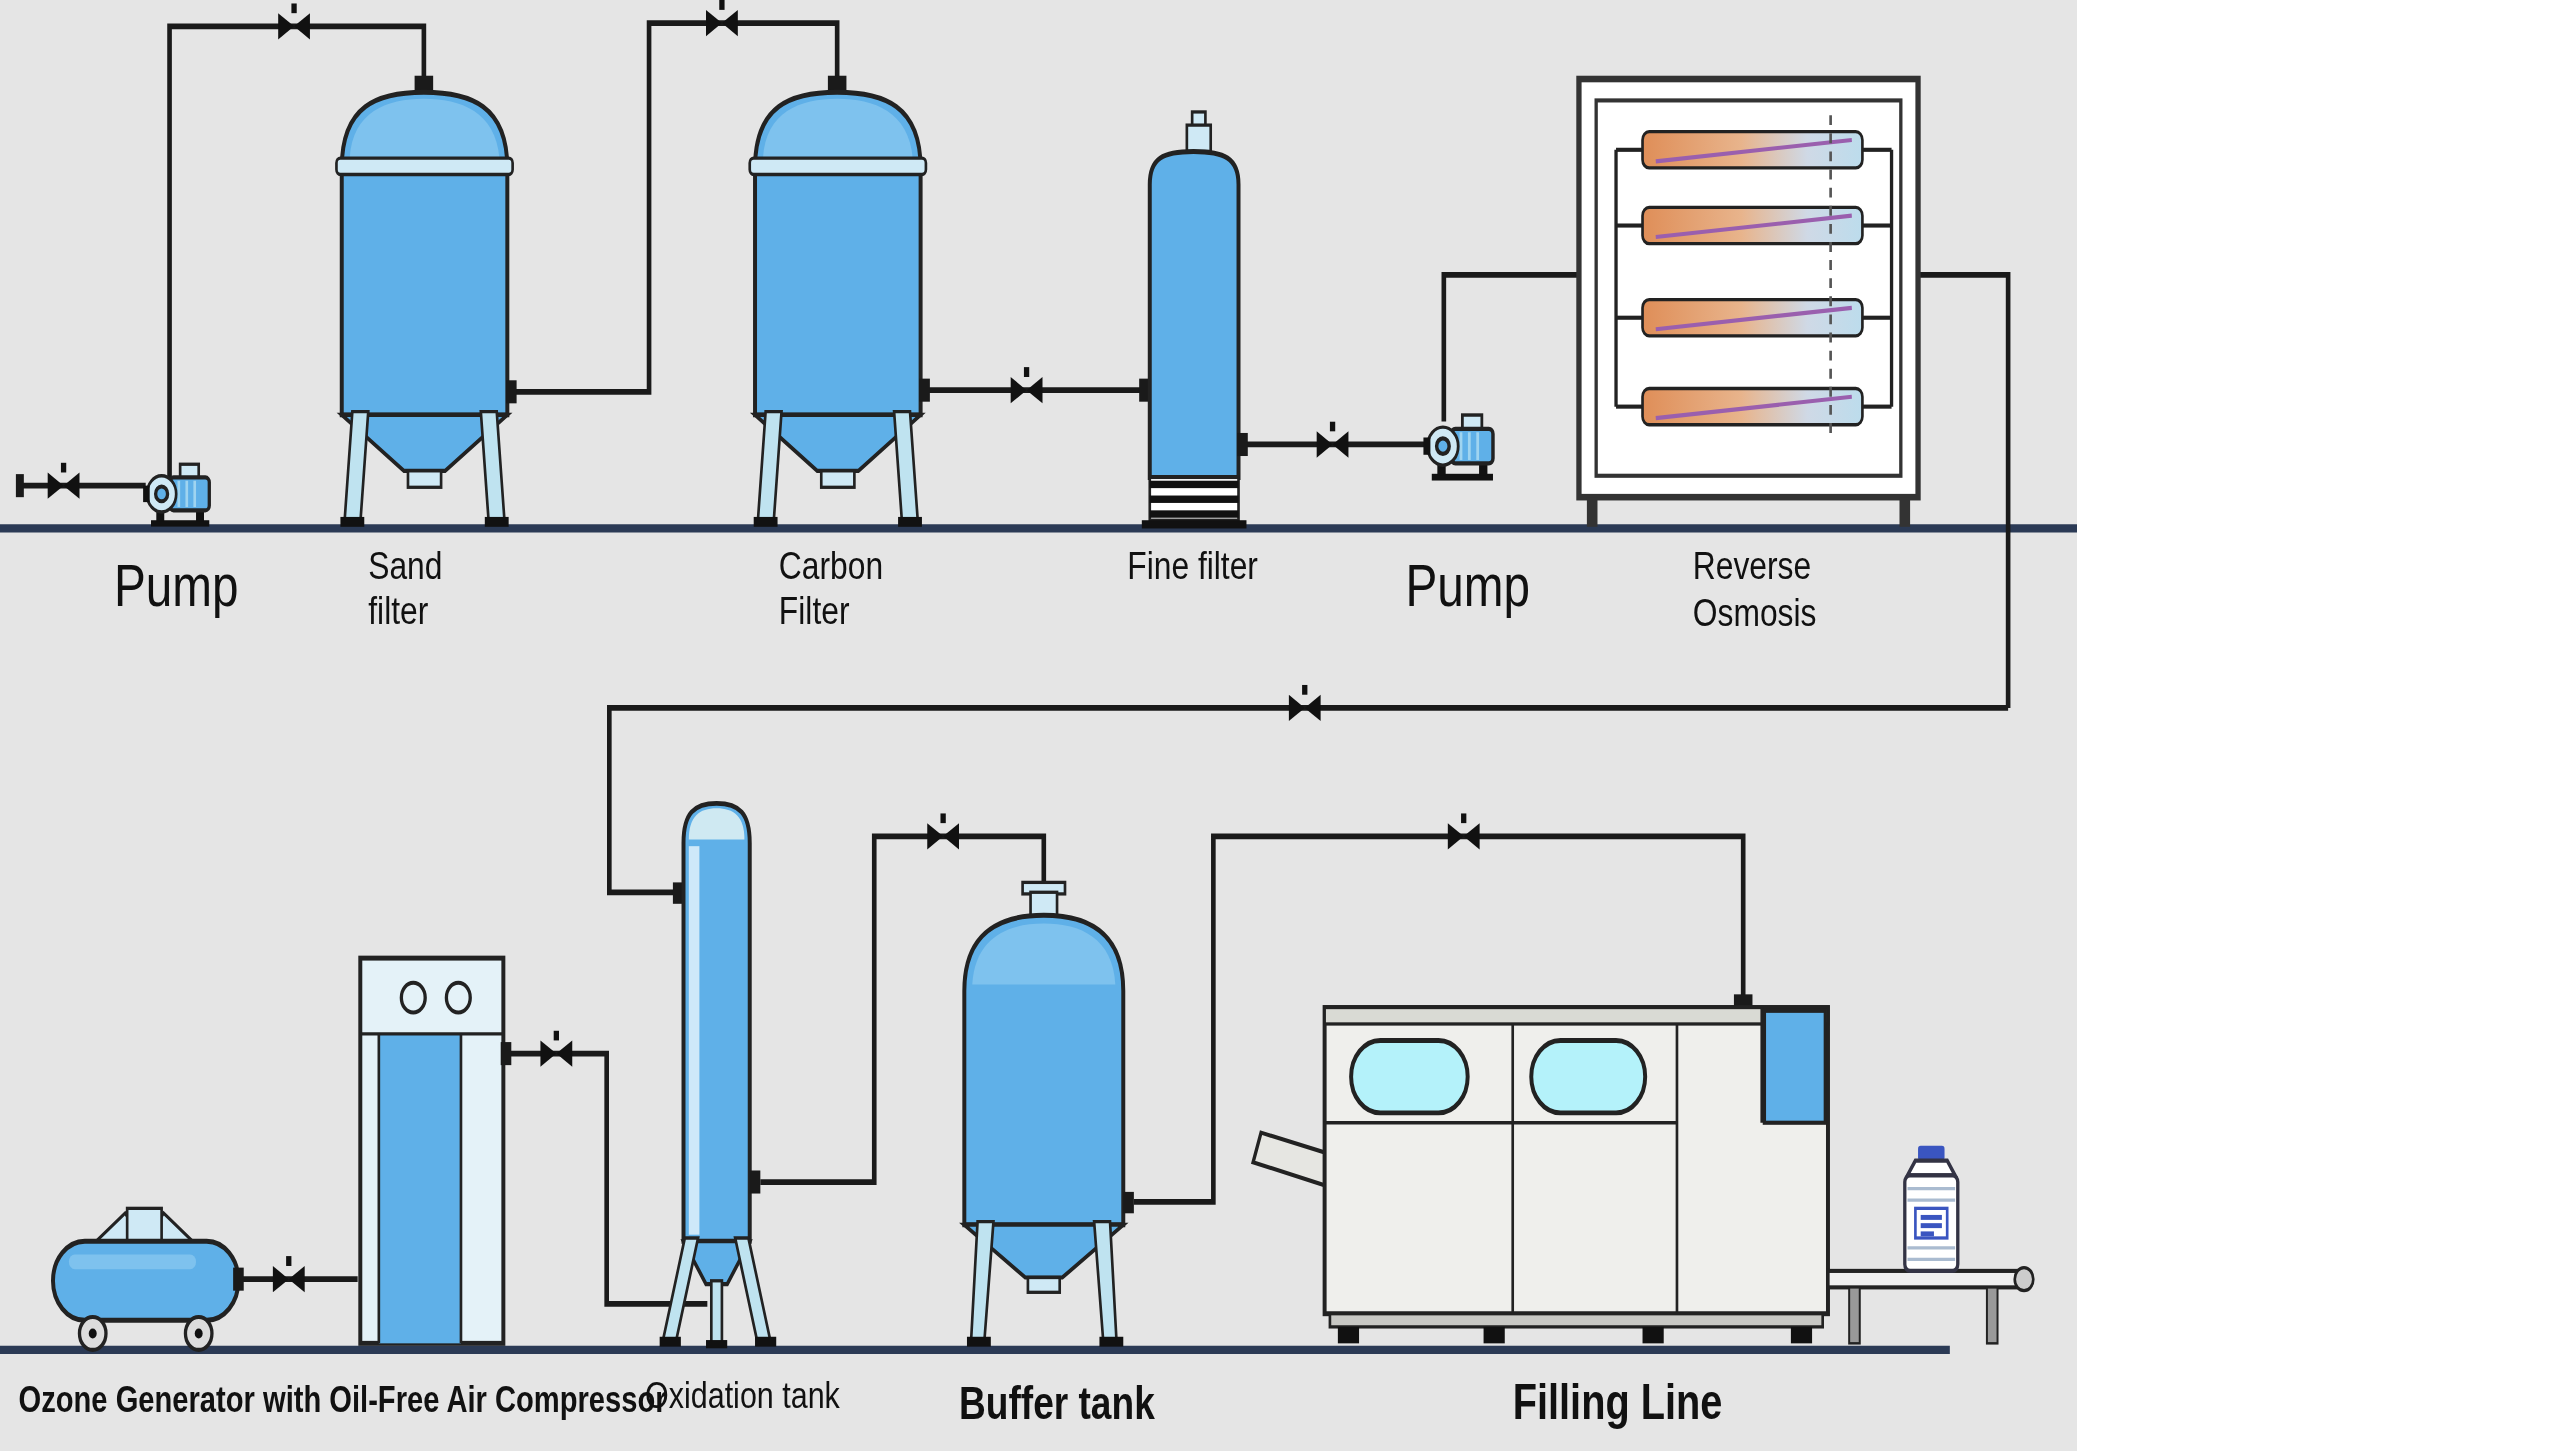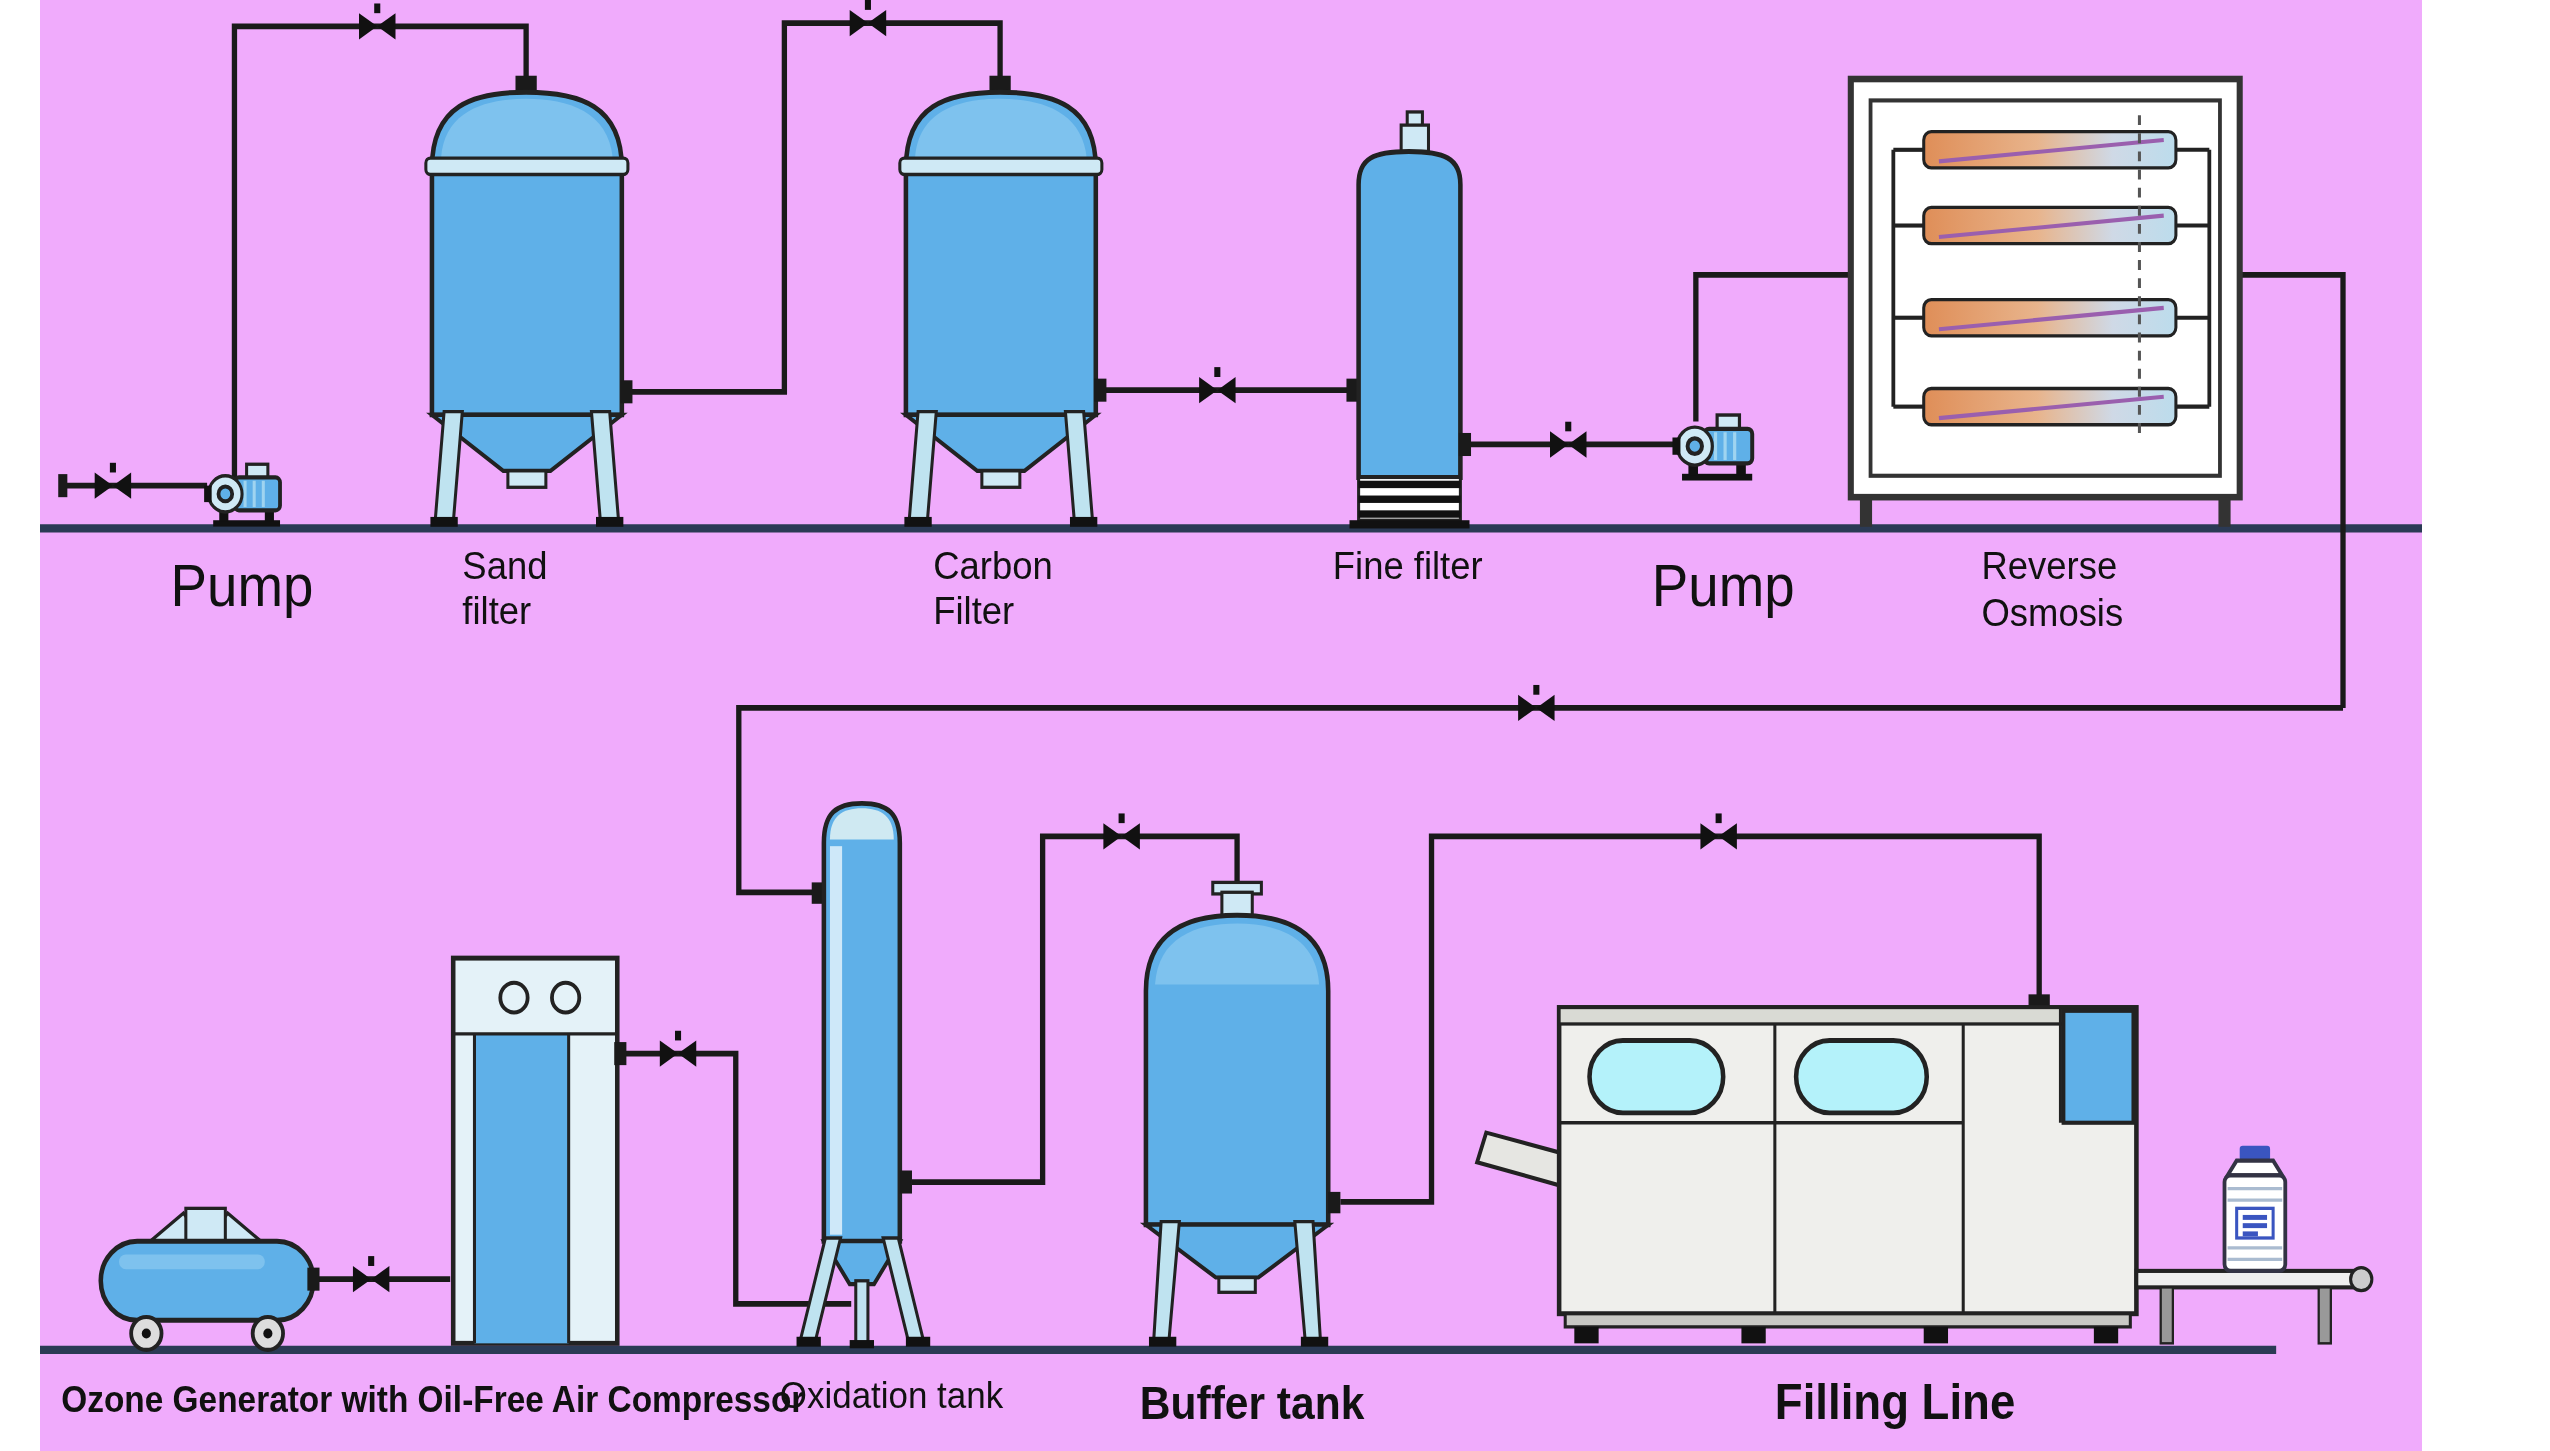--- a/index.html
+++ b/index.html
@@ -1,16 +1,16 @@
 <!DOCTYPE html>
 <html style="--tank-blue: #5fb0e8; --tank-blue-light: #7ec2ee; --pale-blue: #cfe9f5; --leg-blue: #bfe3f0; --window-cyan: #b4f2fa; --machine-gray: #efefec; --cabinet-light: #e4f2f8; --membrane-line: #9a5fae; --pipe: #1a1a1a; --ground: #2b3a55; --label: #111111; --bottle-blue: #3a55c0;font-size:14px"><head>
 <meta charset="utf-8">
 <style>
   html,body{margin:0;padding:0;background:#fff;}
-  .stage{position:relative;width:2382px;height:1452px;background:#f0abfc;overflow:hidden;margin-left:40px;}
+  .stage{position:relative;width:2077px;height:1452px;background:#e5e5e5;overflow:hidden;}
   .stage svg{display:block;width:100%;height:100%;}
 
   .pipe{stroke:var(--pipe,#1a1a1a);stroke-width:3.5;fill:none;}
   .ground{stroke:var(--ground,#2b3a55);stroke-width:5;fill:none;}
   .fit{fill:var(--pipe,#1a1a1a);}
   .tank{fill:var(--tank-blue,#5fb0e8);stroke:#222;stroke-width:3;}
   .tank2{fill:var(--tank-blue,#5fb0e8);stroke:#222;stroke-width:2.5;}
   .hl{fill:var(--tank-blue-light,#7ec2ee);stroke:none;}
   .pale{fill:var(--pale-blue,#cfe9f5);stroke:#222;stroke-width:2;}
   .leg{fill:var(--leg-blue,#bfe3f0);stroke:#222;stroke-width:2;}

